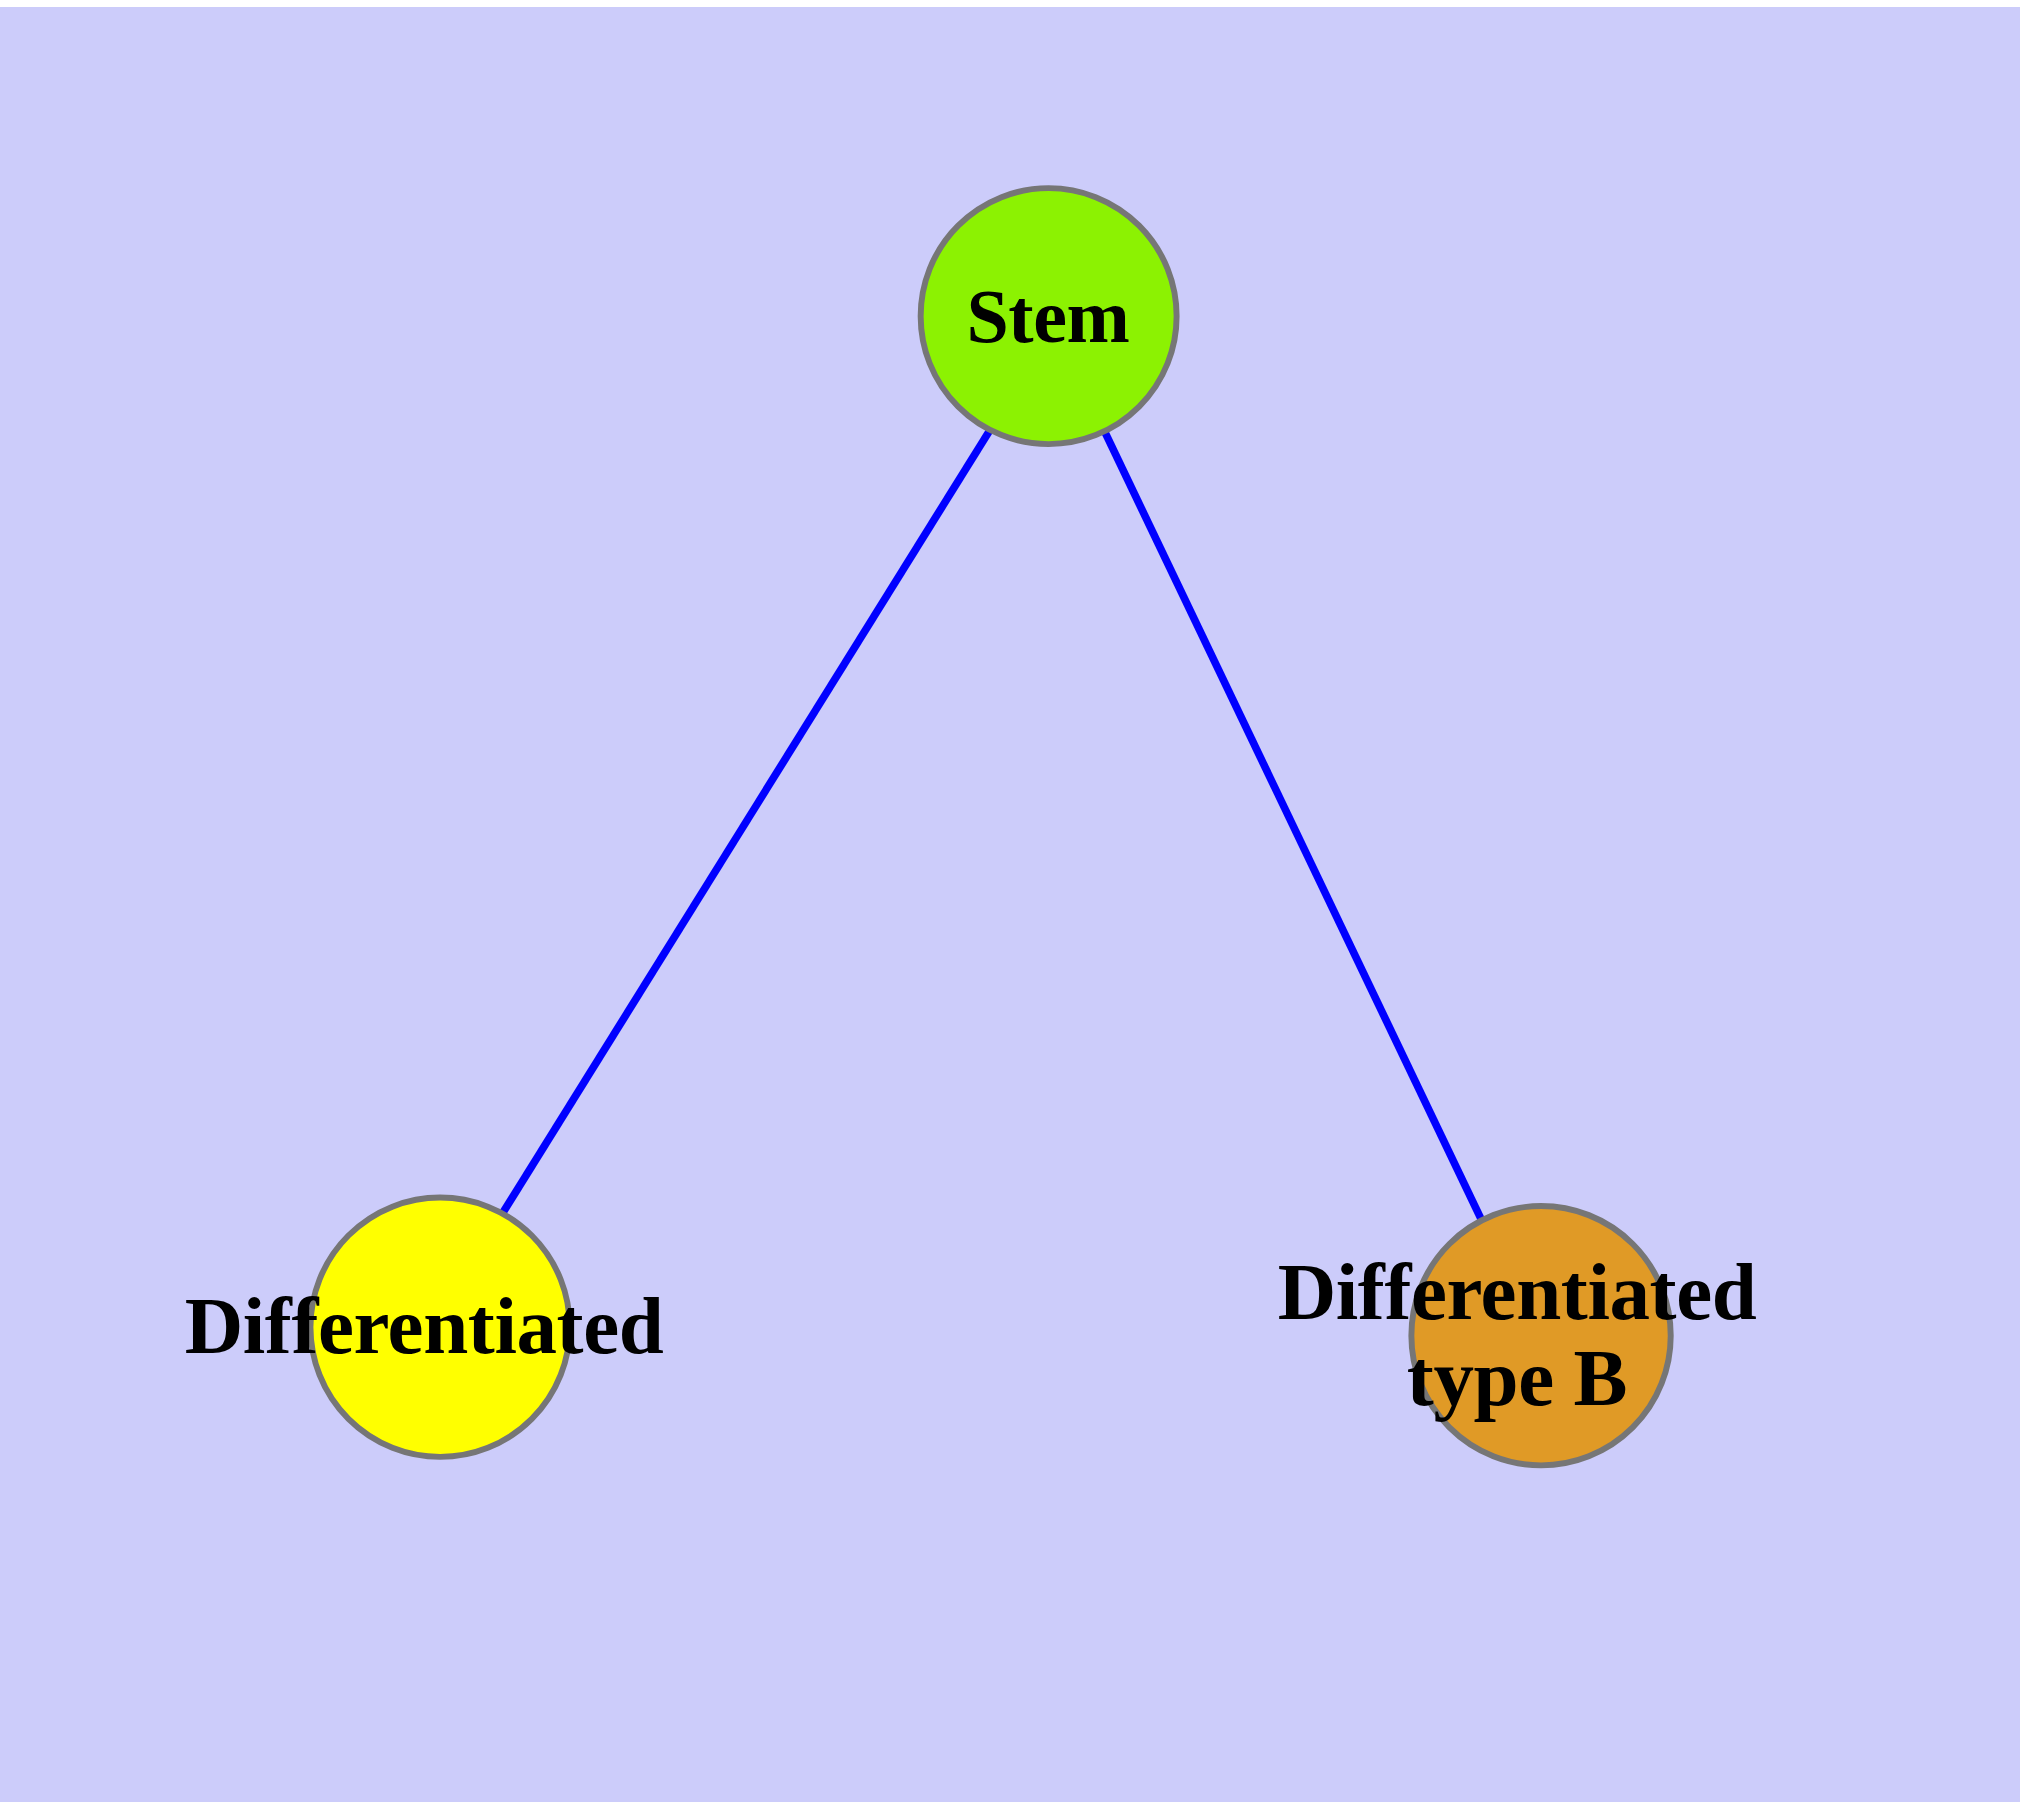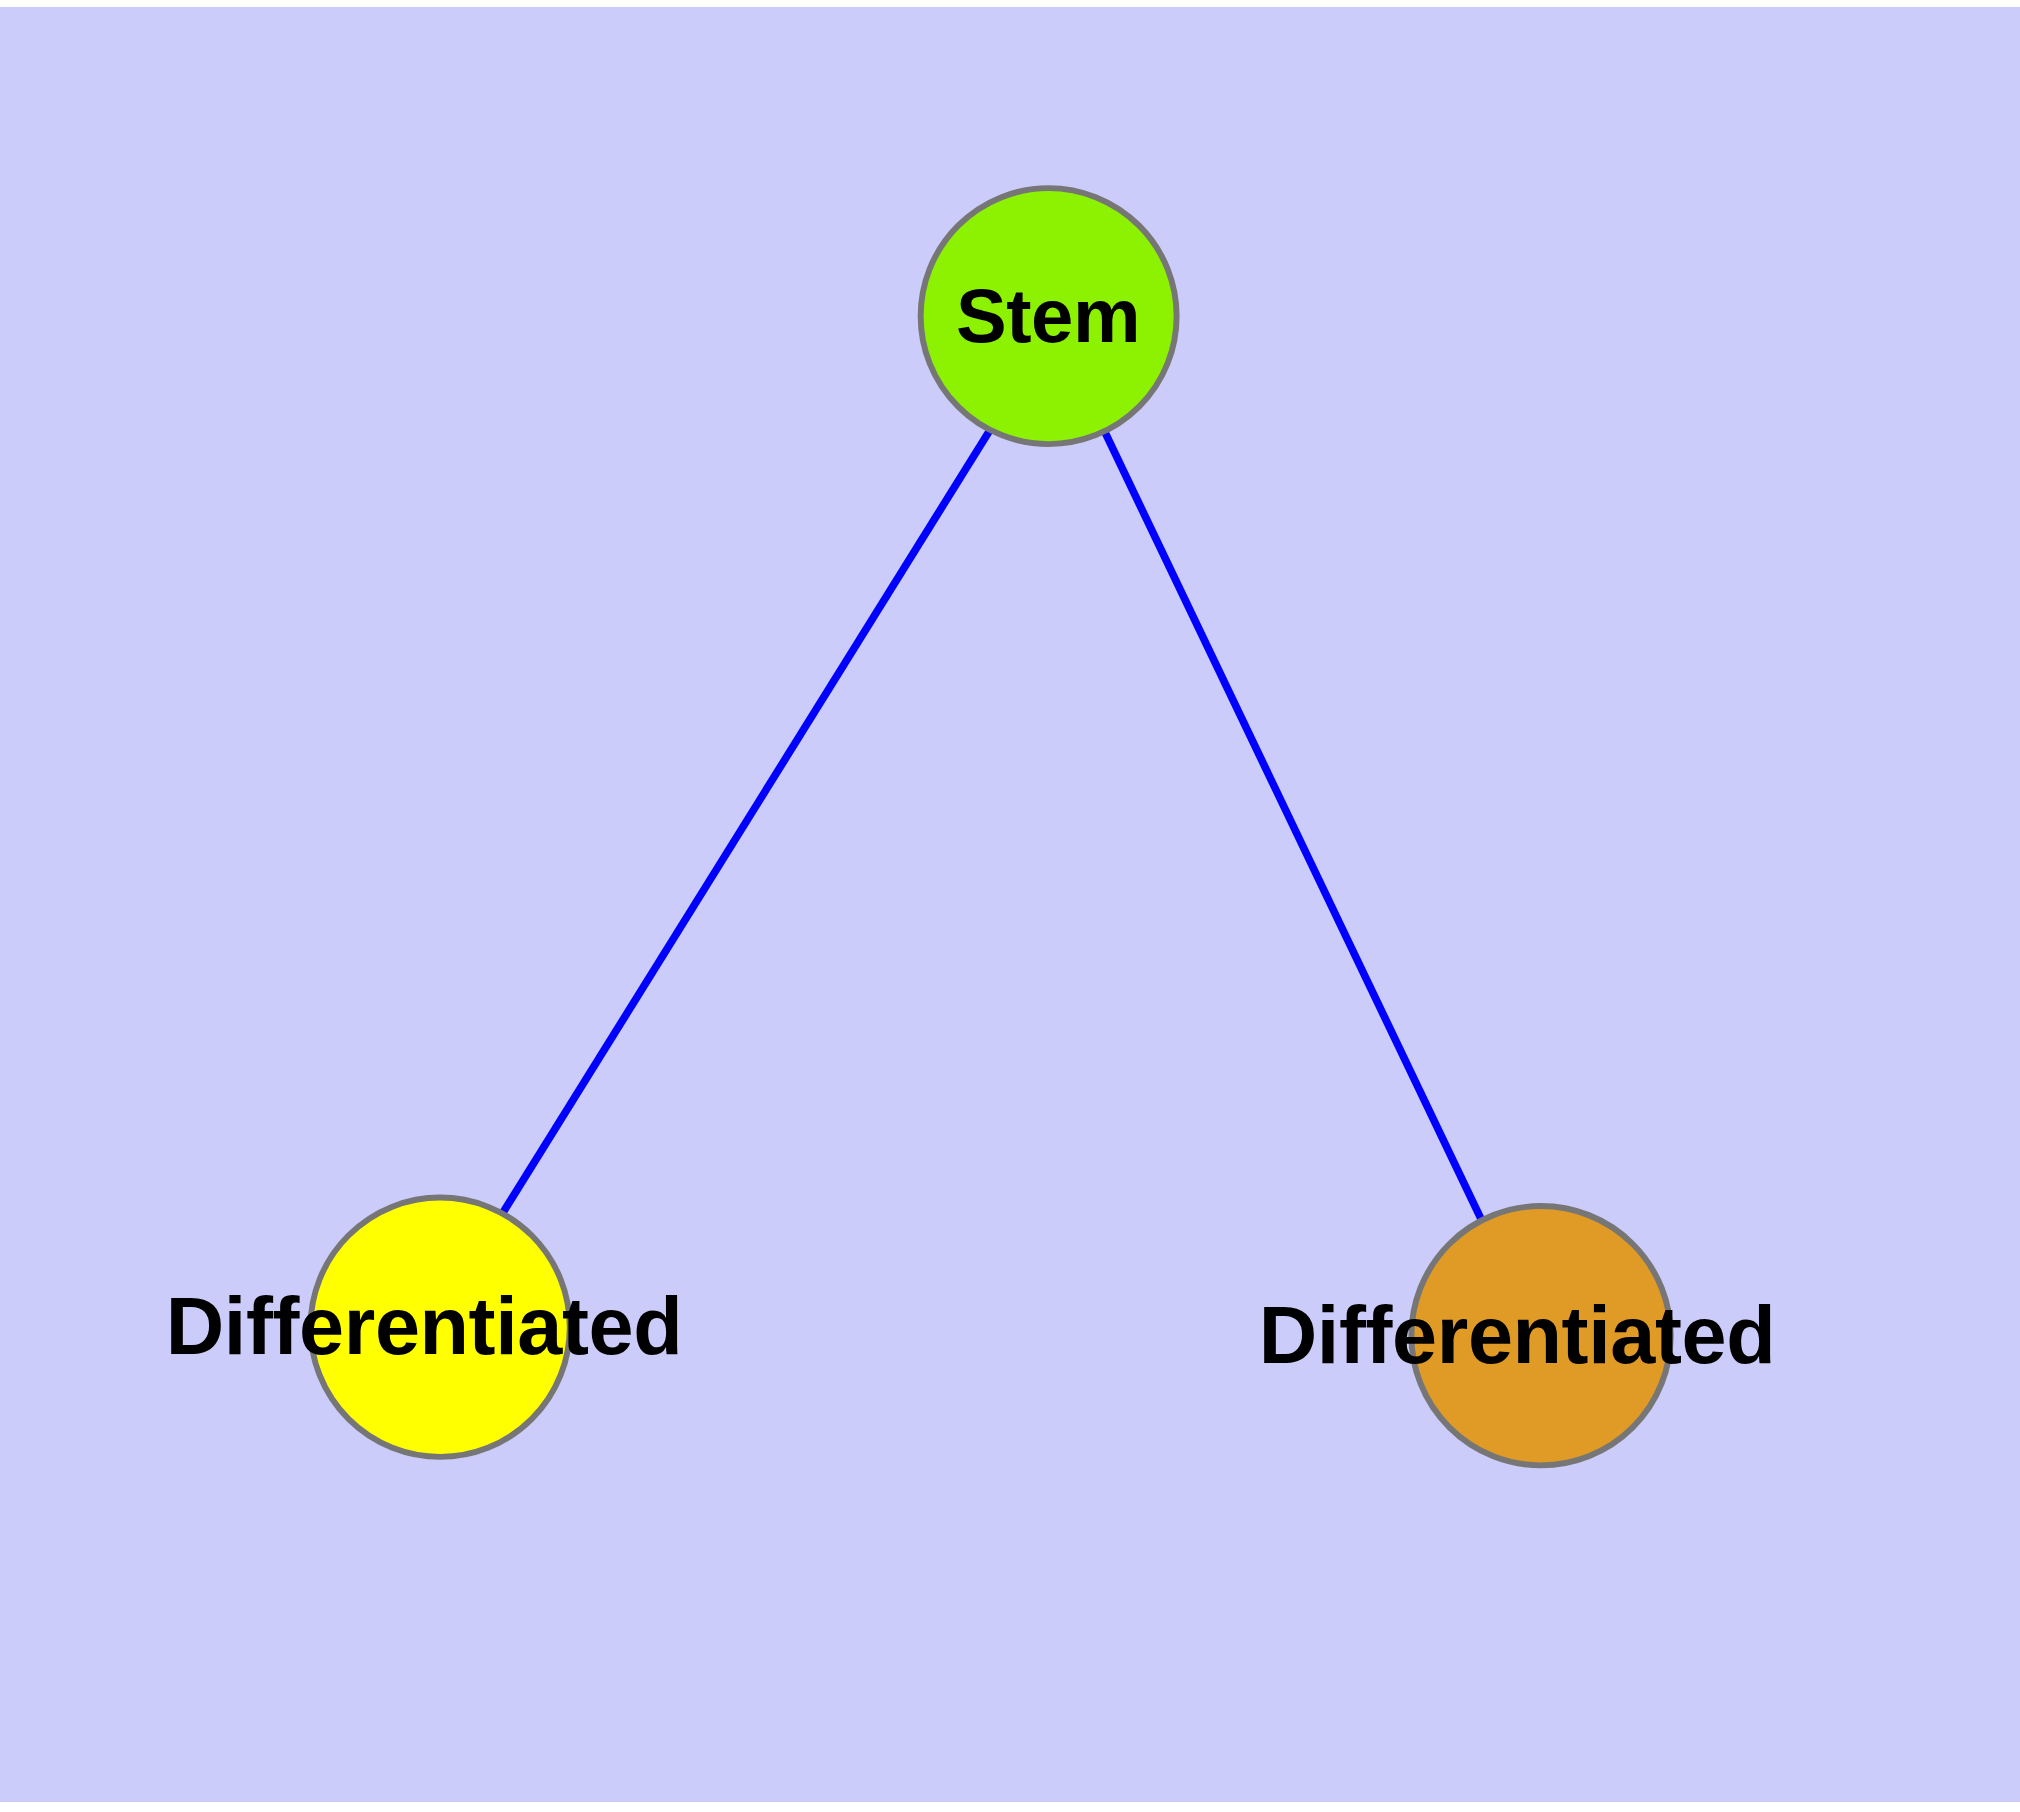--- a/index.html
+++ b/index.html
@@ -31,21 +31,21 @@
   #graph-svg {
     position: absolute;
     left: 0;
     top: 0;
     width: 2021px;
     height: 1812px;
   }
   .node-label {
     position: absolute;
     color: #000000;
-    font-family: Liberation Sans, sans-serif;
+    font-family: Liberation Serif, serif;
     font-weight: bold;
     text-align: center;
     line-height: 1.06;
     white-space: pre;
     letter-spacing: -0.4px;
     pointer-events: none;
   }
   #label-stem {
     font-size: 76px;
     left: 1048px;
@@ -83,16 +83,16 @@
       <circle cx="519" cy="1566" r="153" fill="#ffff00" stroke="#767676" stroke-width="7"></circle>
       <circle cx="1818" cy="1576" r="153" fill="#e09a26" stroke="#767676" stroke-width="7"></circle>
       <circle cx="1237" cy="373" r="151" fill="#8cf202" stroke="#767676" stroke-width="7"></circle>
     </g>
   </svg>
 
   <div class="node-label" id="label-stem" style="left: 1048px; top: 316px; font-size: 76px; color: rgb(0, 0, 0);">Stem</div>
 
   <div class="node-label" id="label-type-a" style="left: 424px; top: 1327px; font-size: 81px; color: rgb(0, 0, 0);"><span>Differentiated</span><br></div>
 
-  <div class="node-label" id="label-type-b" style="left: 1517px; top: 1336px; font-size: 81px; color: rgb(0, 0, 0);"><span>Differentiated</span><br></div>
+  <div class="node-label" id="label-type-b" style="left: 1517px; top: 1336px; font-size: 81px; color: rgb(0, 0, 0);"><span>Differentiated</span><br><span>type B</span></div>
 
 </div>
 
 
 </body></html>

